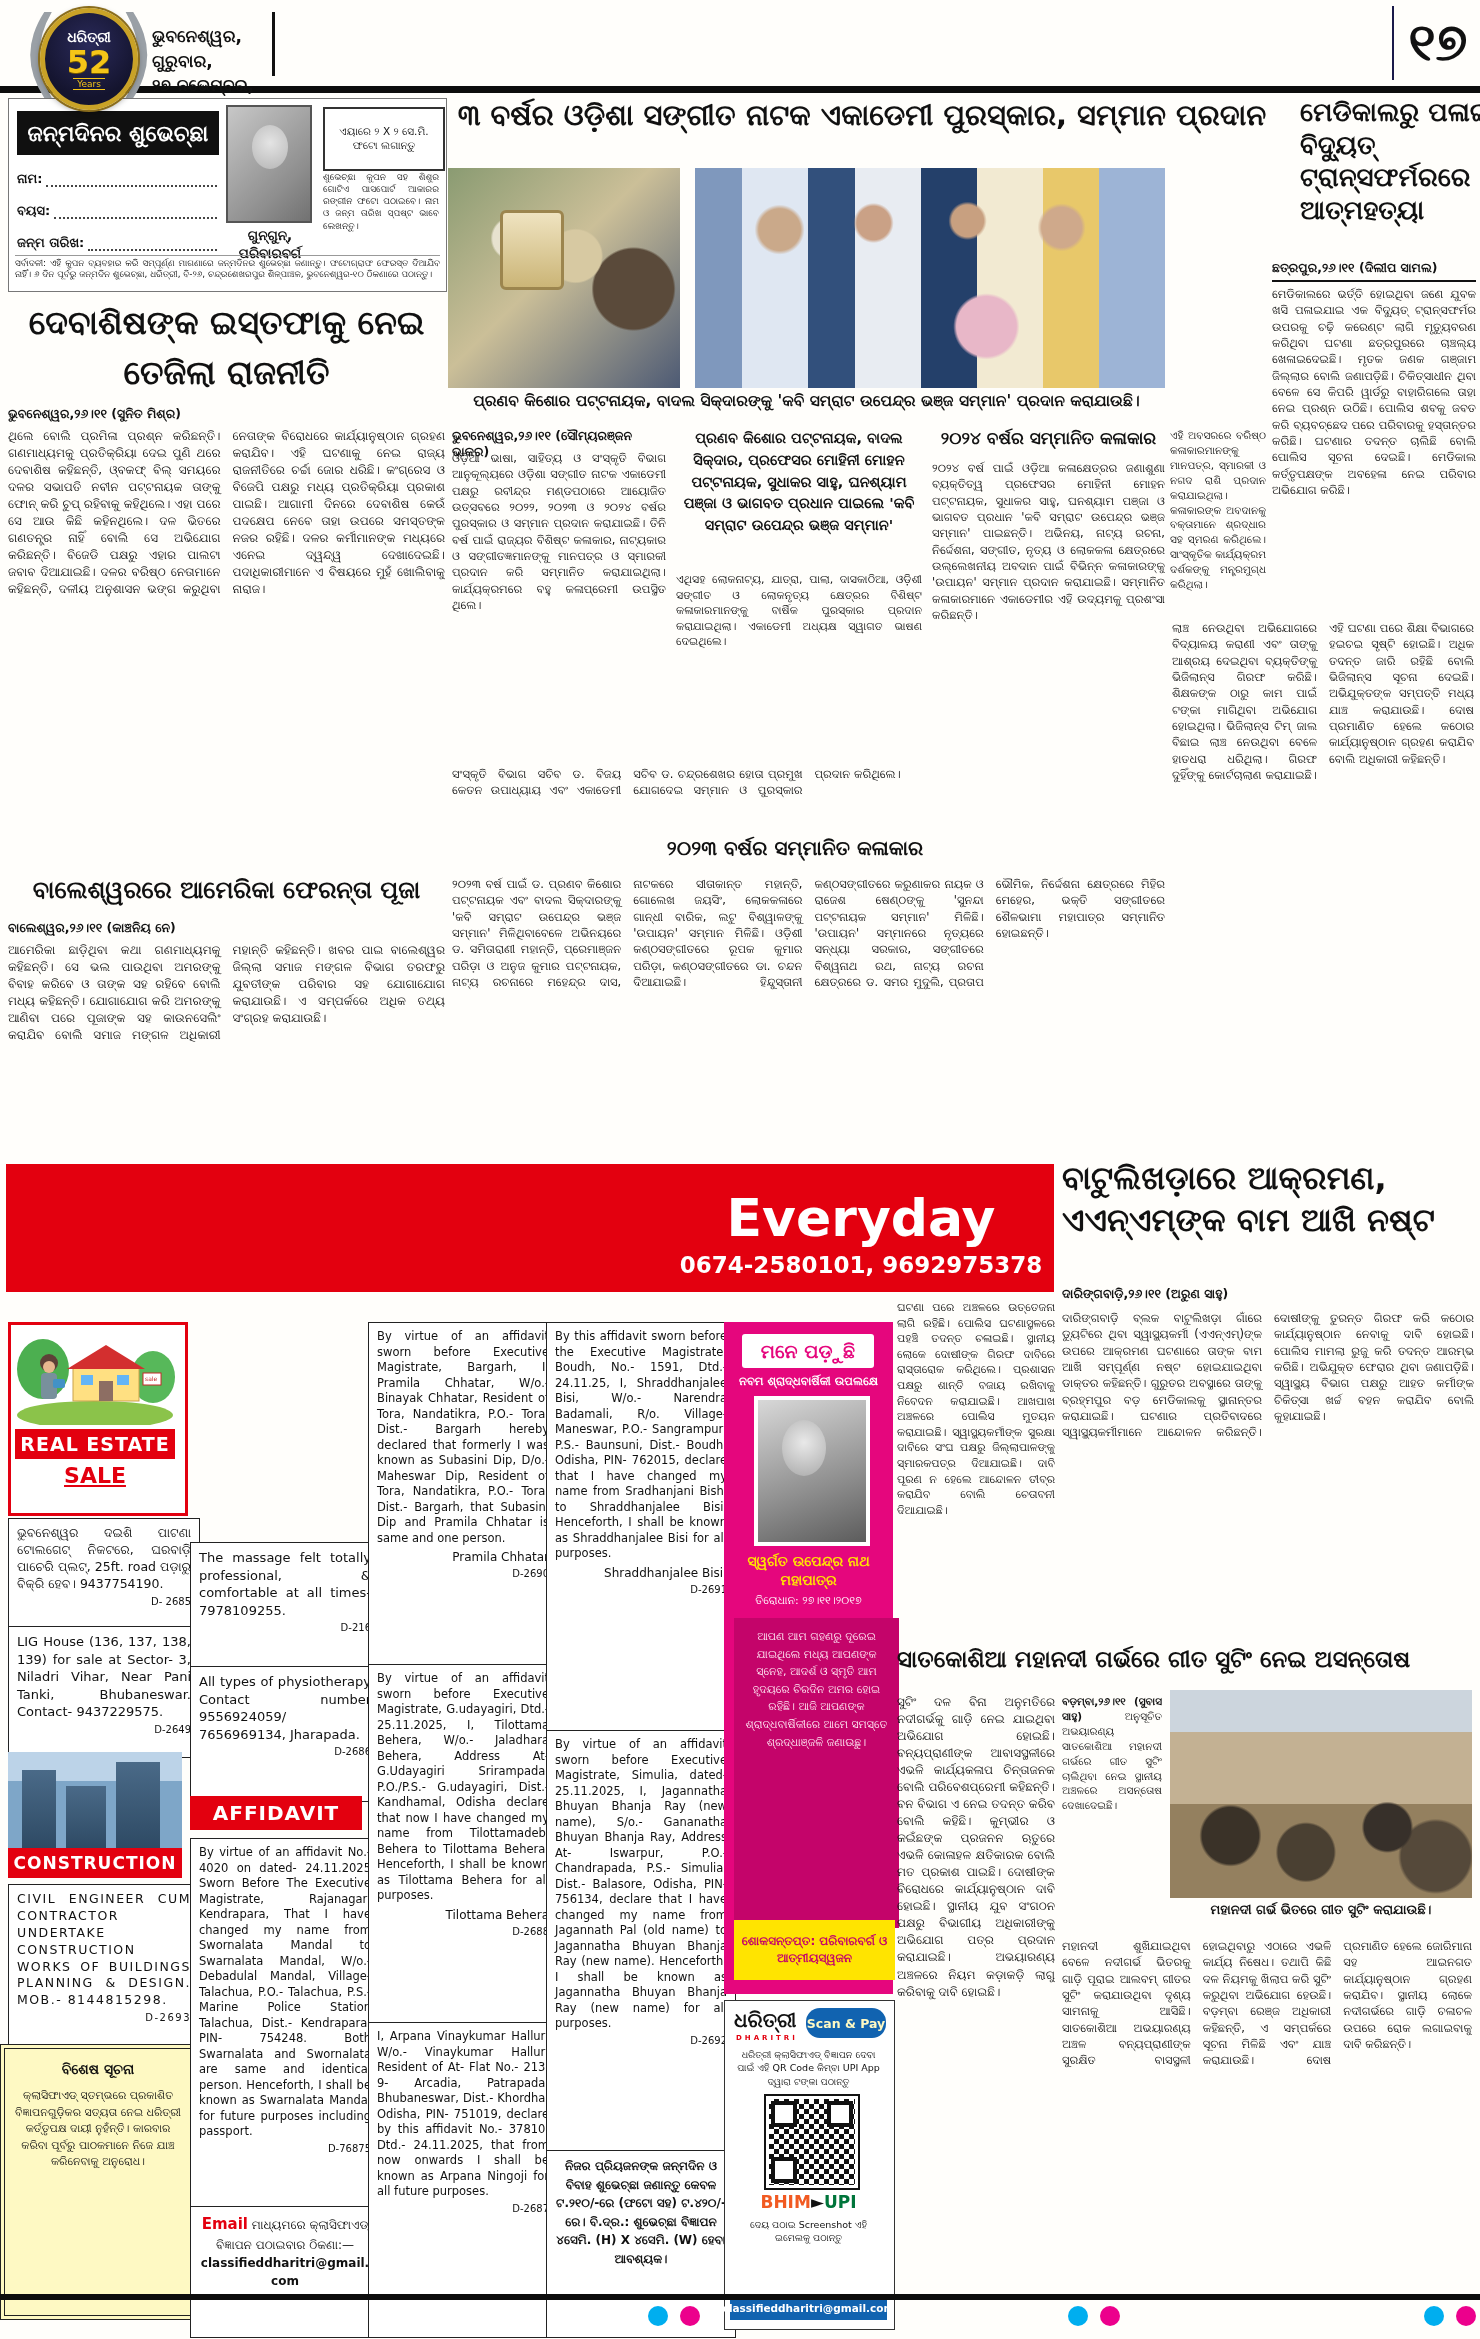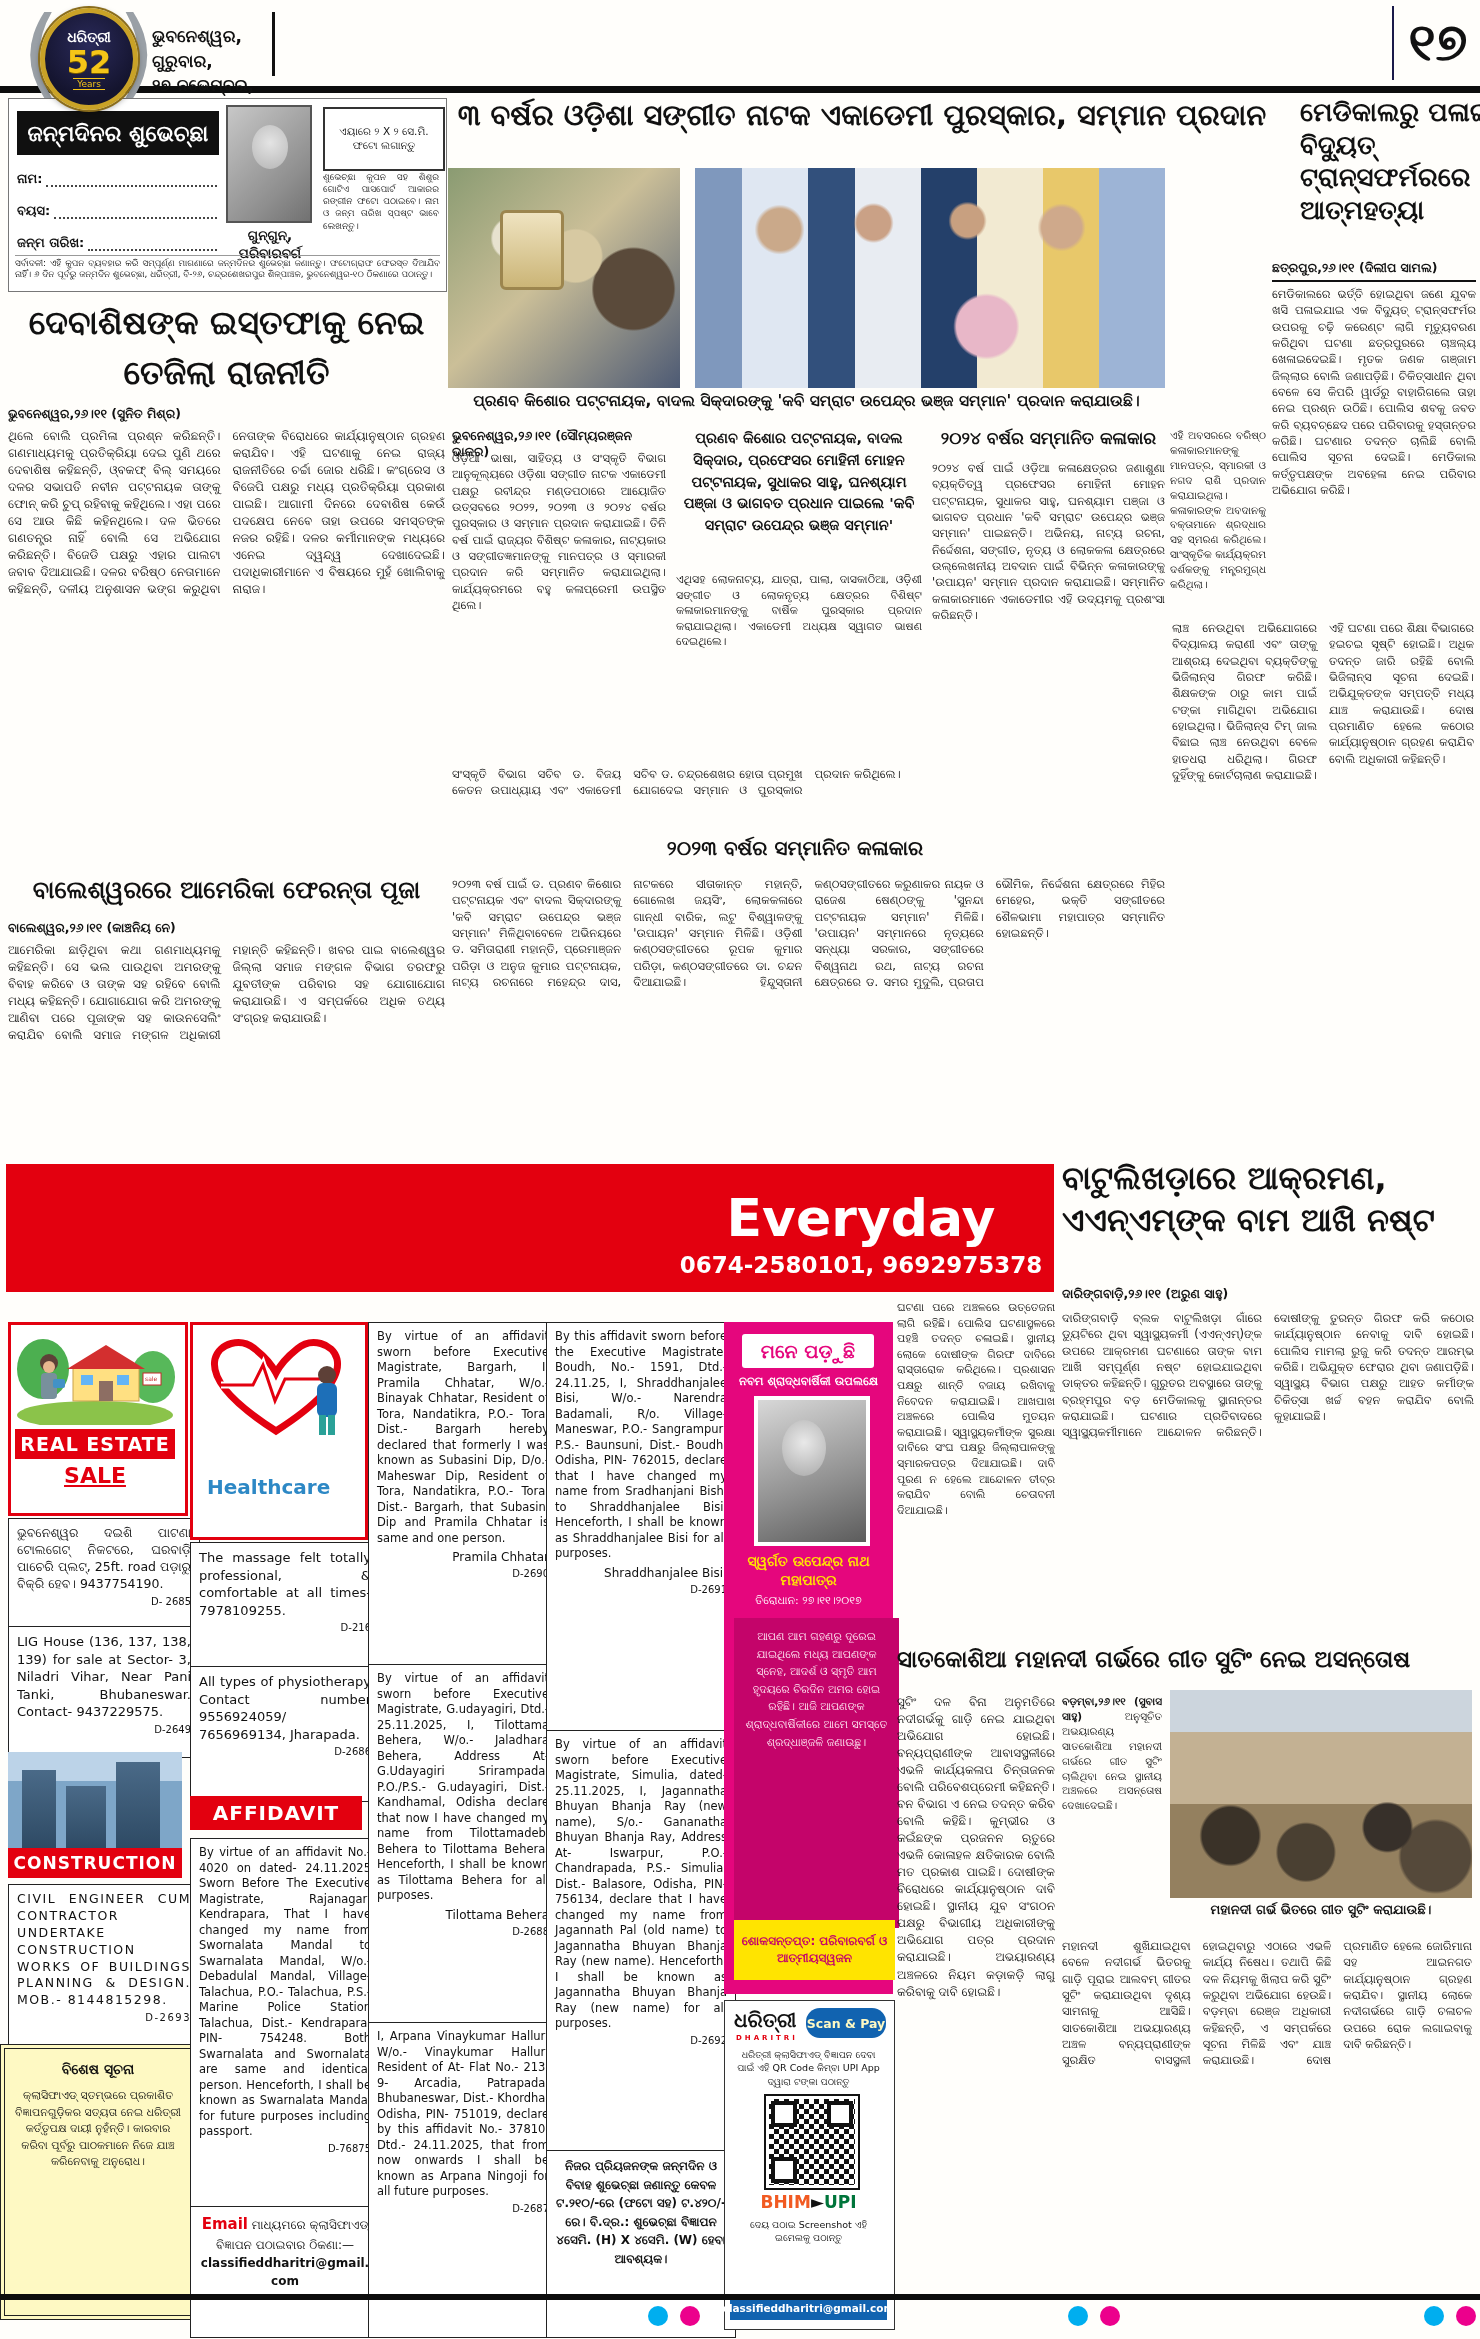--- a/index.html
+++ b/index.html
@@ -280,32 +280,20 @@
   <div class="abs redbar" id="con-bar">CONSTRUCTION</div>
   <div class="abs adbox" id="ad-con-txt">
     <span>CIVIL ENGINEER CUM CONTRACTOR UNDERTAKE CONSTRUCTION WORKS OF BUILDINGS PLANNING &amp; DESIGN. MOB.- 8144815298.</span>
     <div class="adcode">D-2693</div>
   </div>
   <div class="abs" id="ad-notice">
     <div id="notice-title">ବିଶେଷ ସୂଚନା</div>
     <div>କ୍ଲାସିଫାଏଡ୍ ସ୍ତମ୍ଭରେ ପ୍ରକାଶିତ ବିଜ୍ଞାପନଗୁଡ଼ିକର ସତ୍ୟତା ନେଇ ଧରିତ୍ରୀ କର୍ତ୍ତୃପକ୍ଷ ଦାୟୀ ନୁହଁନ୍ତି। କାରବାର କରିବା ପୂର୍ବରୁ ପାଠକମାନେ ନିଜେ ଯାଞ୍ଚ କରିନେବାକୁ ଅନୁରୋଧ।</div>
   </div>
 
-  <div class="abs" id="ad-hc">
-    <svg class="abs" style="left:6px;top:6px;" width="154" height="110" viewBox="0 0 154 110">
-      <path d="M77 100 C30 70 12 46 16 28 C20 12 42 6 56 18 C66 26 74 36 77 42 C80 36 88 26 98 18 C112 6 134 12 138 28 C142 46 124 70 77 100 Z" fill="none" stroke="#e3000f" stroke-width="7"></path>
-      <polyline points="22,54 54,54 64,34 76,70 86,48 132,48" fill="none" stroke="#ffffff" stroke-width="7"></polyline>
-      <polyline points="22,54 54,54 64,34 76,70 86,48 132,48" fill="none" stroke="#e3000f" stroke-width="3"></polyline>
-      <circle cx="128" cy="44" r="9" fill="#5d4037"></circle>
-      <rect x="118" y="52" width="20" height="34" rx="6" fill="#1d6fb8"></rect>
-      <rect x="120" y="84" width="7" height="20" fill="#2aa198"></rect>
-      <rect x="129" y="84" width="7" height="20" fill="#2aa198"></rect>
-    </svg>
-    <div class="abs" id="hc-label" style="top:150px;left:14px;">Healthcare</div>
-  </div>
   <div class="abs adbox" id="ad-mass">
     <span>The massage felt totally professional, &amp; comfortable at all times- 7978109255.</span>
     <div class="adcode">D-216</div>
   </div>
   <div class="abs adbox" id="ad-phys">
     <span>All types of physiotherapy Contact number 9556924059/ 7656969134, Jharapada.</span>
     <div class="adcode">D-2686</div>
   </div>
   <div class="abs redbar" id="ad-affbar">AFFIDAVIT</div>
   <div class="abs adbox" id="ad-aff6">

